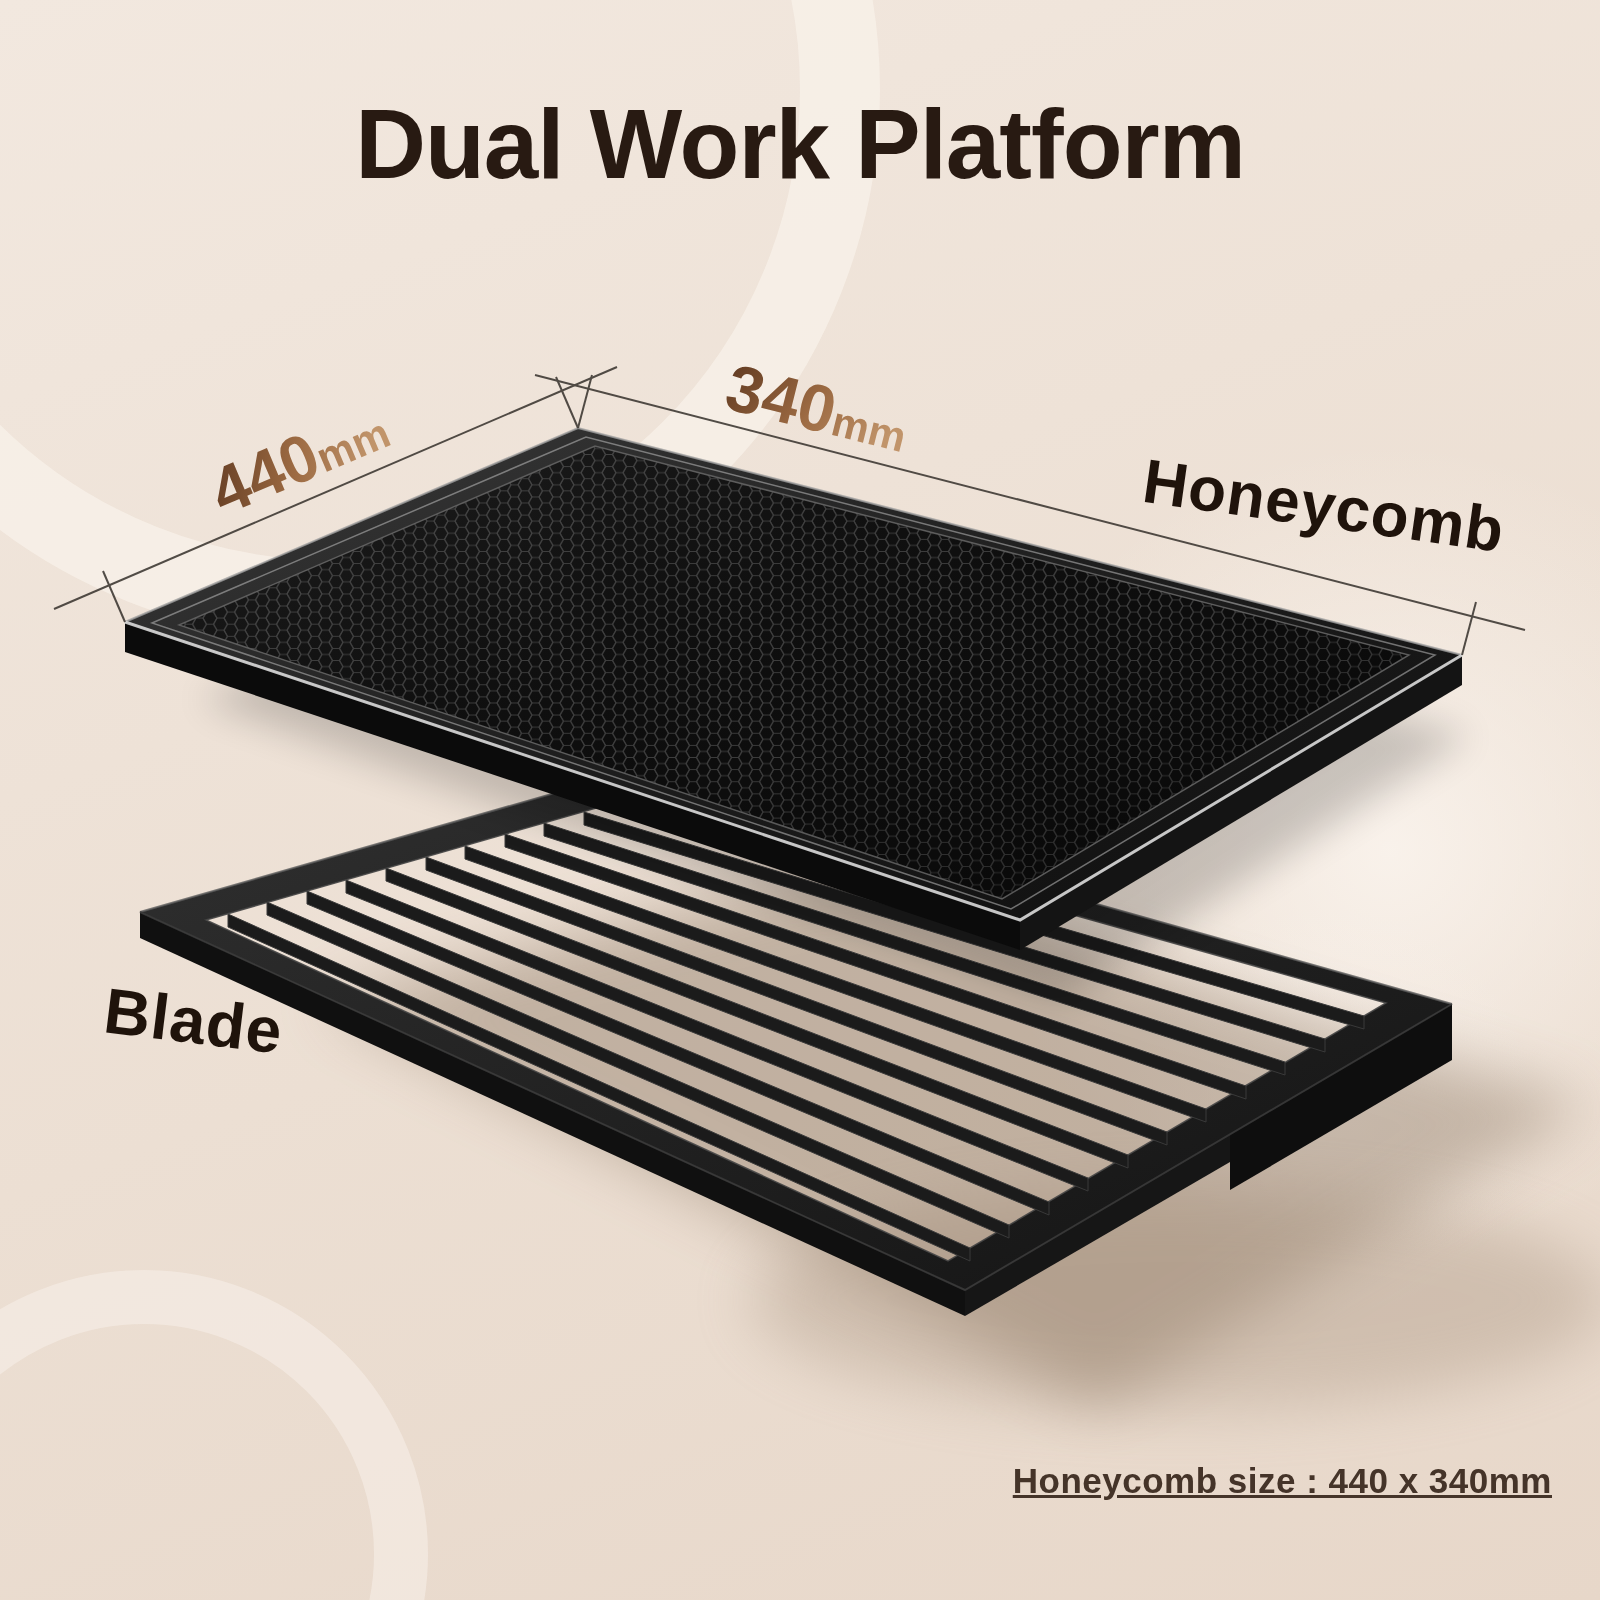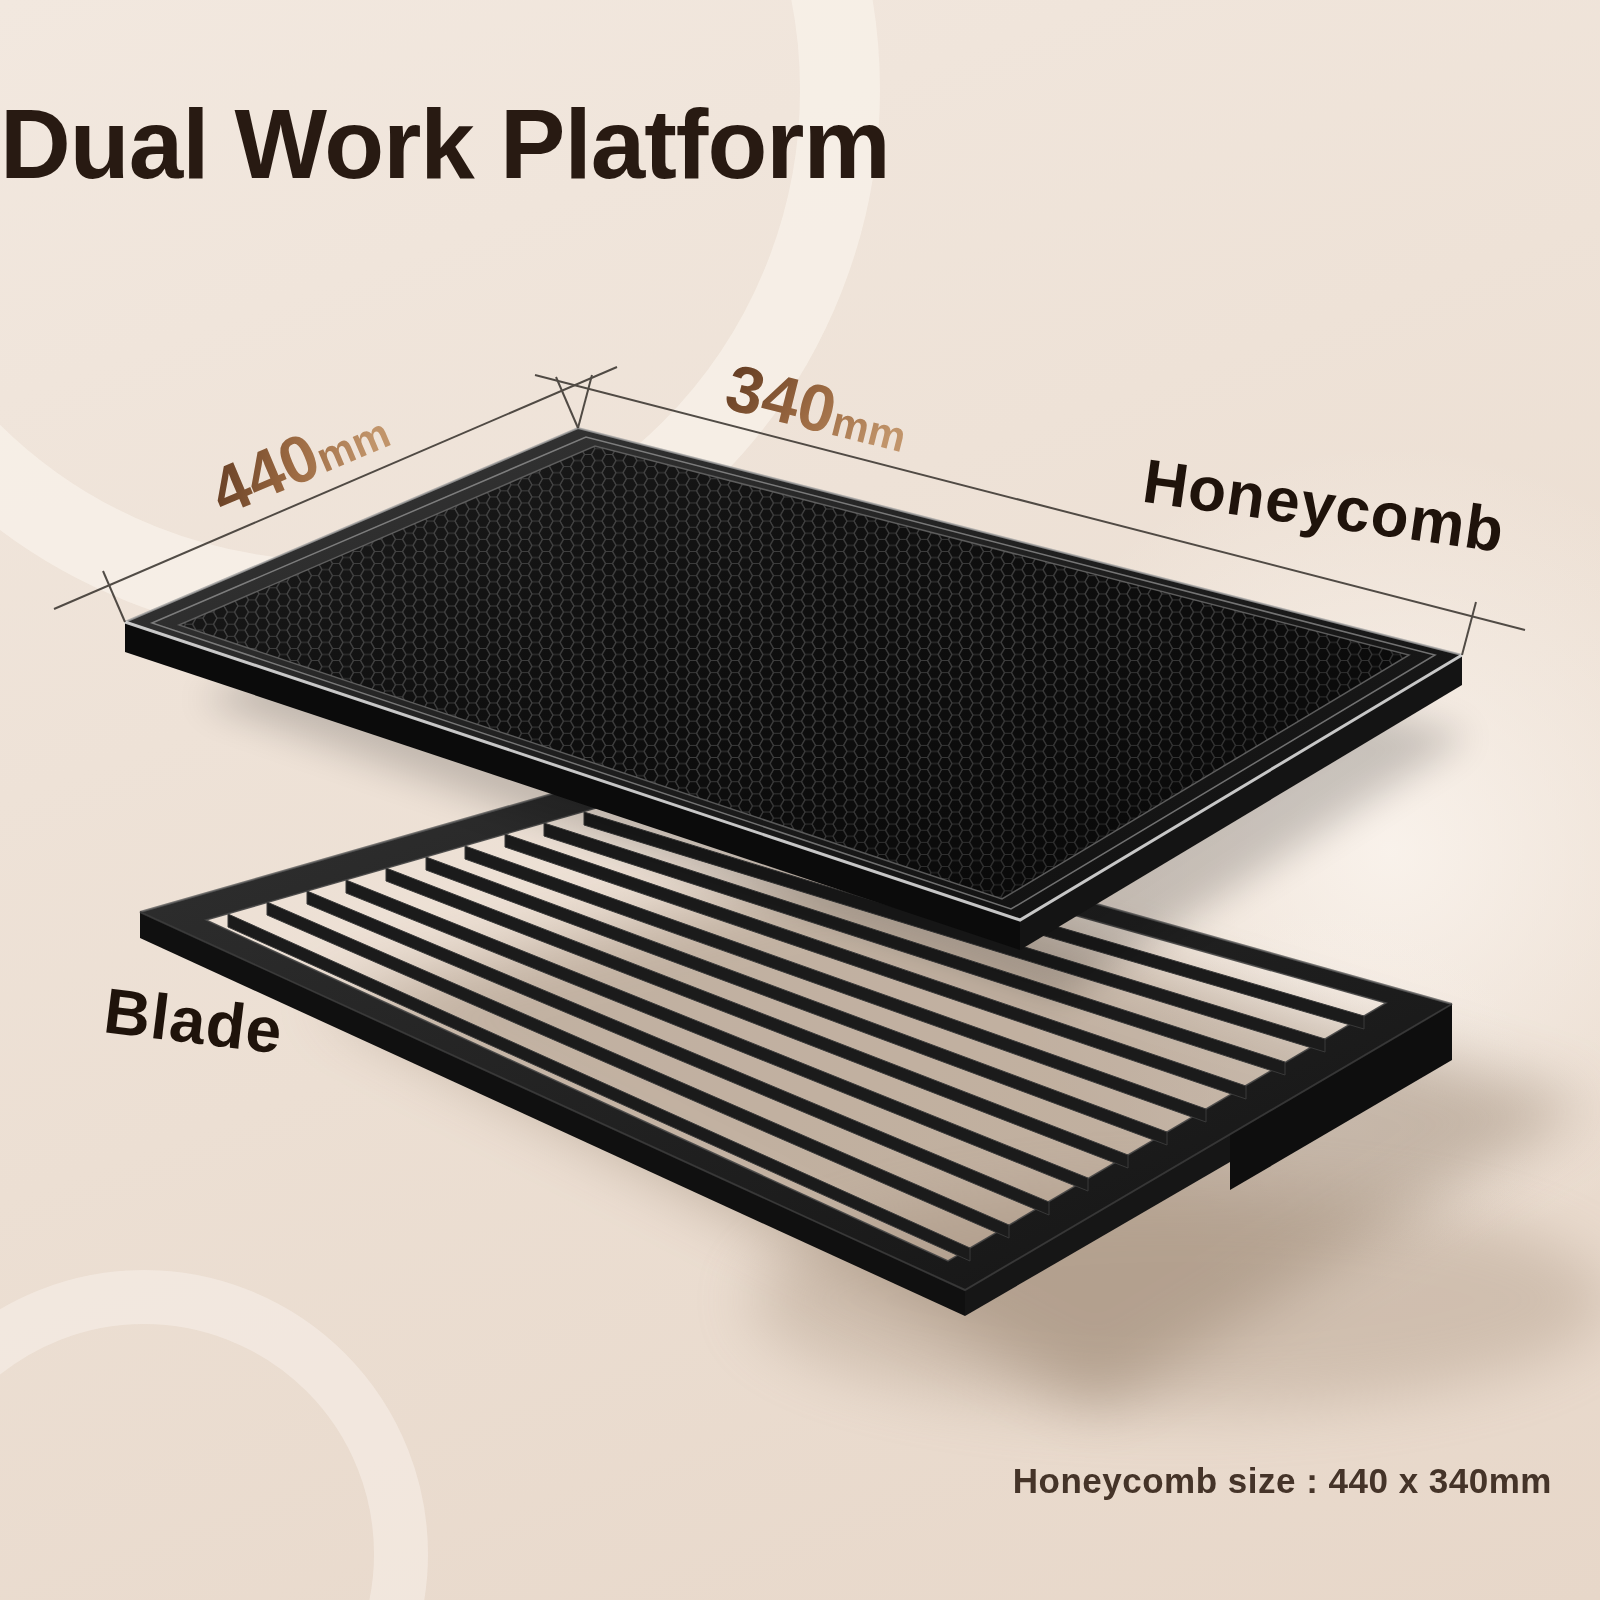--- a/index.html
+++ b/index.html
@@ -9,30 +9,30 @@
     font-family:"Liberation Sans",sans-serif;
   }
   .bg-ring{position:absolute;border-radius:50%;pointer-events:none;}
   .ring1{left:-220px;top:-460px;width:940px;height:940px;border:80px solid rgba(248,241,234,0.75);}
   .ring2{left:-140px;top:1270px;width:460px;height:460px;border:54px solid rgba(247,239,231,0.6);}
   .blob-right{position:absolute;right:-200px;top:440px;width:820px;height:820px;border-radius:50%;
     background:radial-gradient(circle,rgba(251,245,239,0.85) 0%,rgba(236,224,213,0) 70%);}
   .blob-mid{position:absolute;right:60px;top:900px;width:420px;height:420px;border-radius:50%;
     background:radial-gradient(circle,rgba(250,243,236,0.5) 0%,rgba(236,224,213,0) 70%);}
   .title{
-    position:absolute;left:0;right:0;top:88px;text-align:left;
+    position:absolute;left:0;right:0;top:88px;text-align:center;
     font-size:98px;font-weight:800;letter-spacing:-1px;color:#281a12;
   }
   .part-label{position:absolute;font-weight:700;color:#1f130b;}
   .honeycomb-label{left:1142px;top:470px;font-size:62px;transform:rotate(8deg);letter-spacing:1px;}
   .blade-label{left:104px;top:984px;font-size:64px;transform:rotate(7deg);letter-spacing:1px;}
   .illustration{position:absolute;left:0;top:0;width:1600px;height:1600px;}
   .specs{
     position:absolute;right:48px;top:1456px;text-align:right;
-    font-size:35px;font-weight:600;color:#453429;line-height:49px;letter-spacing:0.5px;
+    font-size:35px;font-weight:600;color:#453429;line-height:49px;letter-spacing:0.5px;text-decoration:underline;
   }
 </style>
 </head>
 <body>
 
 <div class="stage">
 
   <div class="bg-ring ring1"></div>
   <div class="bg-ring ring2"></div>
   <div class="blob-right"></div>

